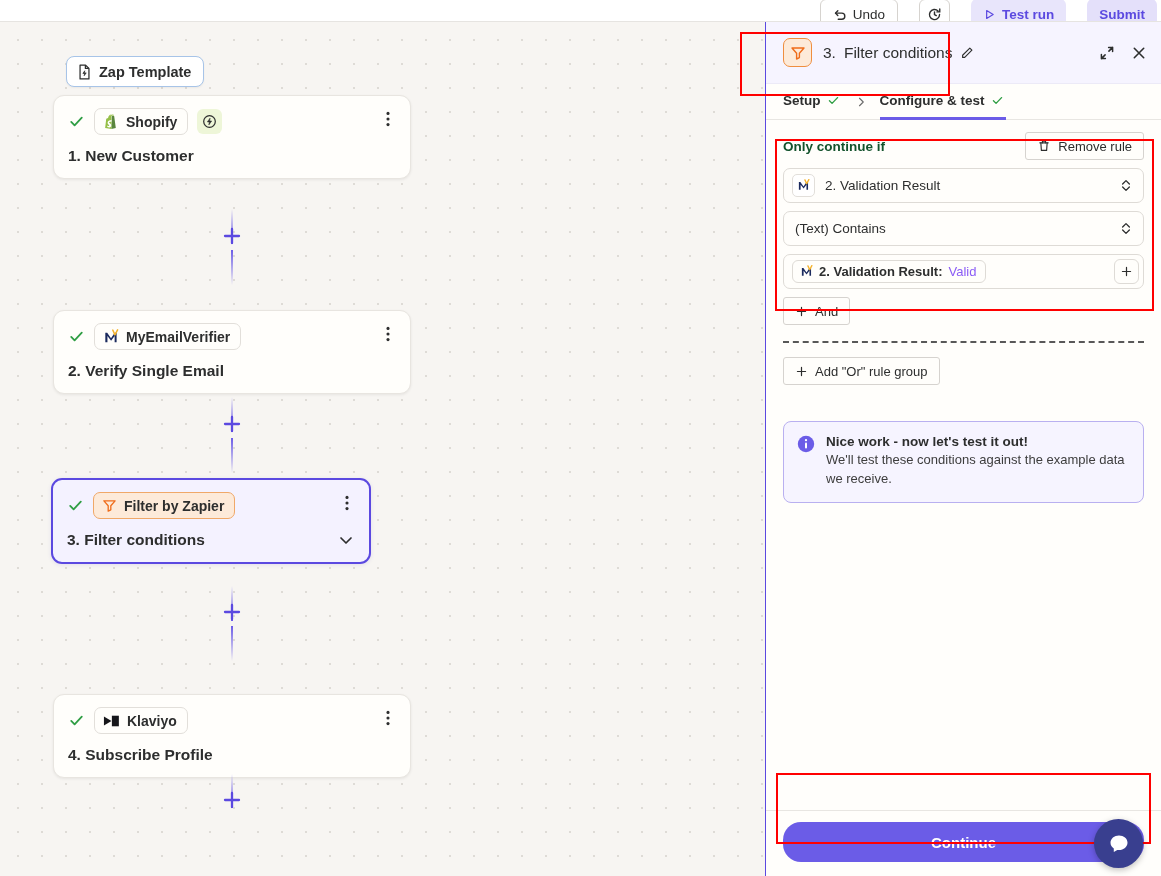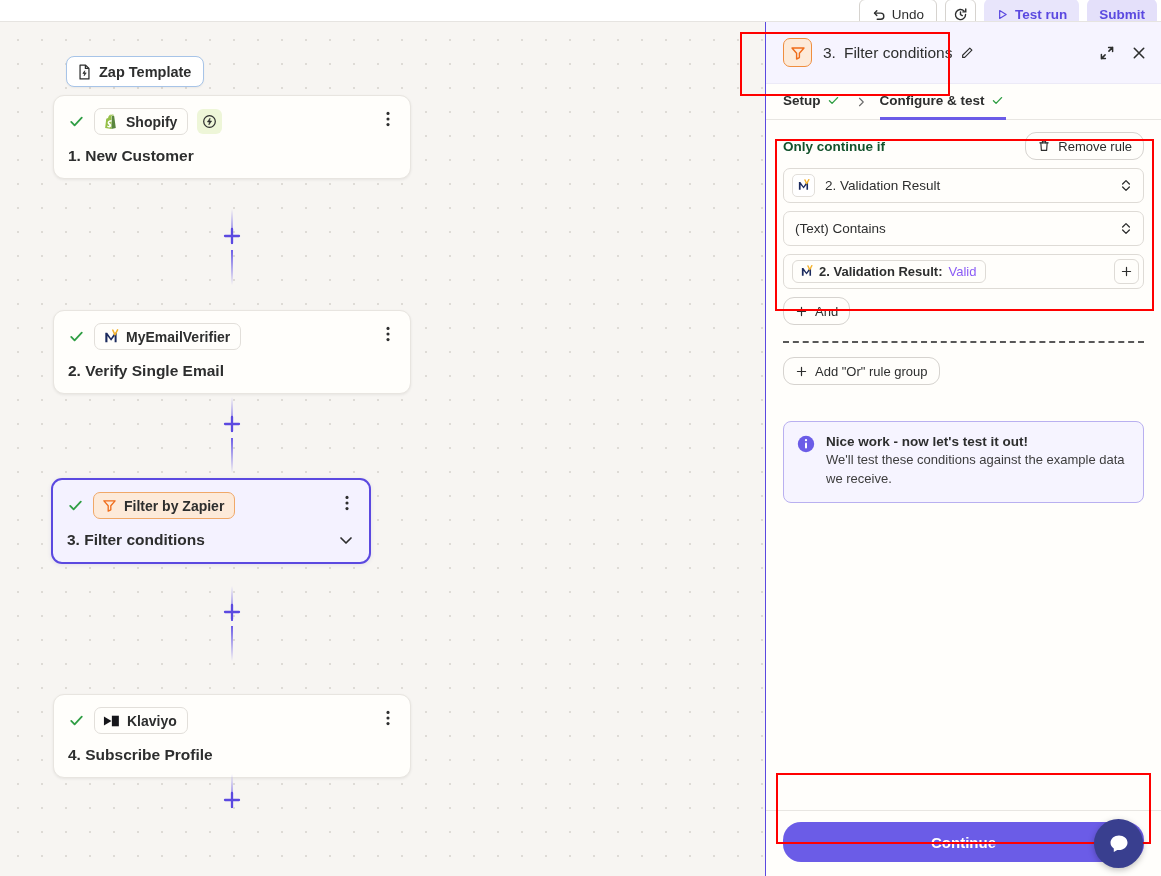--- a/index.html
+++ b/index.html
@@ -9,21 +9,21 @@
     overflow: hidden;
     background: #faf9f7;
   }
   #app { position: relative; width: 1161px; height: 876px; }
 
   
   .topbar {
     position: absolute; left: 0; top: 0; width: 1161px; height: 22px;
     background: #ffffff; border-bottom: 1px solid #e6e4e1;
     display: flex; align-items: flex-end; justify-content: flex-end;
-    gap: 8px; padding: 0 4px 1px 0; overflow: hidden;
+    gap: 21px; padding: 0 4px 1px 0; overflow: hidden;
   }
   .tb-btn {
     display: flex; align-items: center; gap: 6px;
     height: 30px; margin-bottom: -9px;
     padding: 0 12px; border-radius: 6px;
     border: 1px solid #d6d3cf; background: #fff;
     font-size: 13.5px; color: #2d2e2e; font-weight: 500;
     white-space: nowrap;
   }
   .tb-btn.icon-only { padding: 0 7px; }
@@ -130,21 +130,21 @@
 
   .panel-body { flex: 1 1 auto; overflow: hidden; padding: 12px 17px 0 17px; position: relative; }
 
   .rule-head {
     display: flex; align-items: center; justify-content: space-between;
     height: 28px; margin-bottom: 8px;
   }
   .rule-head-label { font-size: 13.5px; font-weight: 700; color: #14532d; }
   .btn-outline {
     display: inline-flex; align-items: center; gap: 7px;
-    height: 28px; padding: 0 11px; border-radius: 11px;
+    height: 28px; padding: 0 11px; border-radius: 3px;
     border: 1px solid #d6d3cf; background: #fffefb;
     font-size: 13px; color: #2d2e2e; font-weight: 500; cursor: pointer;
     white-space: nowrap;
   }
   .select-row {
     display: flex; align-items: center; gap: 10px;
     height: 35px; margin-bottom: 8px; padding: 0 11px 0 8px;
     background: #fffefb; border: 1px solid #dedbd6; border-radius: 7px;
     font-size: 13.5px; color: #2d2e2e; cursor: pointer;
   }

